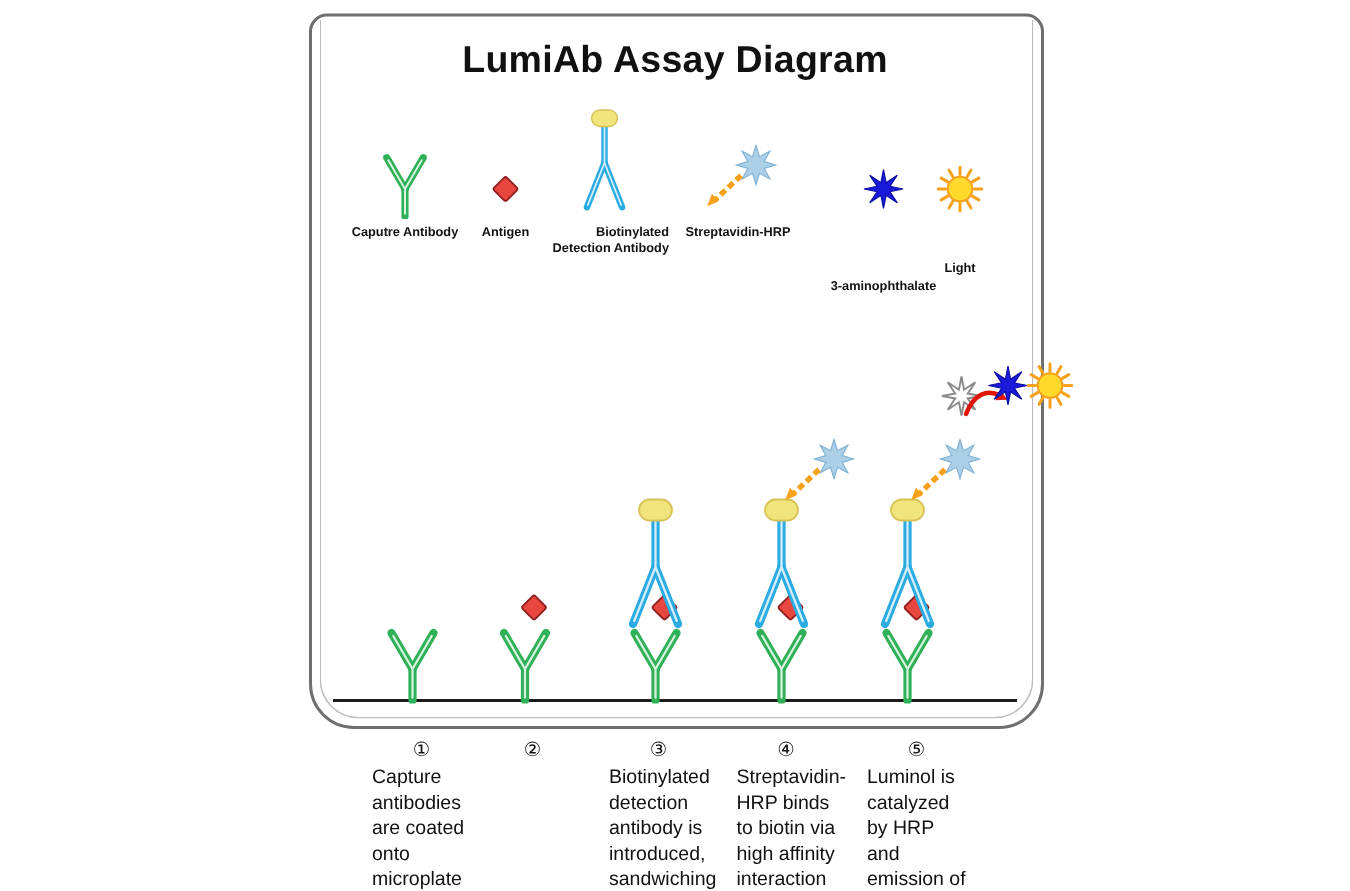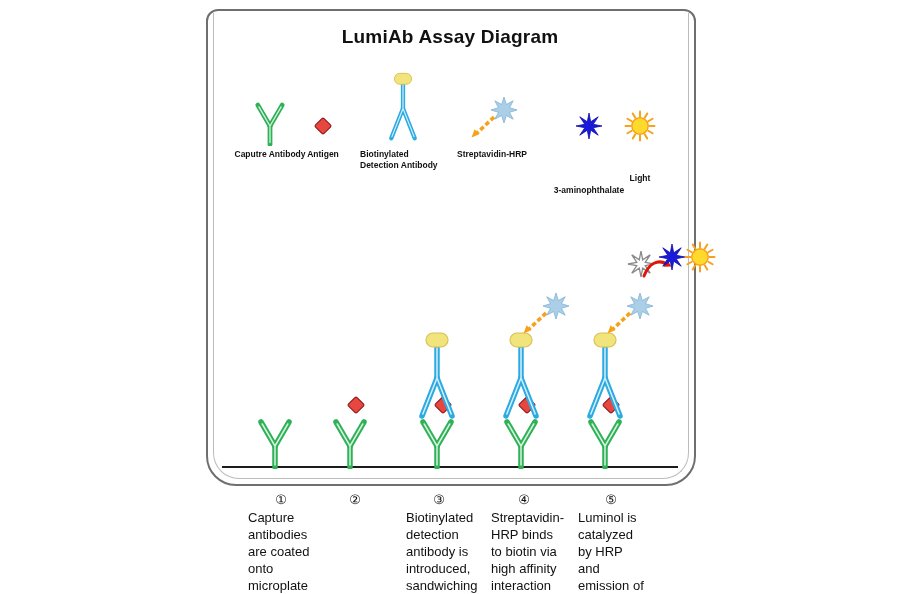--- a/index.html
+++ b/index.html
@@ -10,26 +10,26 @@
   .abs { position:absolute; }
 
   
   .well { position:absolute; left:206px; top:9px; width:490px; height:477px;
           border:2px solid #6f6f6f; border-radius:12px 12px 30px 30px; background:transparent; }
   .well-inner { position:absolute; left:5px; right:5px; top:2px; bottom:5px;
           border-left:1.5px solid #bcbcbc; border-right:1.5px solid #bcbcbc; border-bottom:1.5px solid #bcbcbc;
           border-radius:0 0 26px 26px; }
   .plate-line { position:absolute; left:14px; right:16px; bottom:16px; height:2px; background:#1c1c1c; }
 
-  .title { left:0; right:0; top:26px; text-align:center; font-size:19px; font-weight:700; letter-spacing:0.2px; }
+  .title { left:0; right:0; top:26px; text-align:center; font-size:25px; font-weight:700; letter-spacing:0.2px; }
 
   
   .legend-item { position:absolute; top:70px; display:flex; flex-direction:column; align-items:center; }
   .legend-iconbox { height:76px; display:flex; align-items:flex-end; justify-content:center; }
-  .legend-label { margin-top:3px; font-size:8.5px; font-weight:700; text-align:left; line-height:1.25; }
+  .legend-label { margin-top:3px; font-size:8.5px; font-weight:700; text-align:right; line-height:1.25; }
 
   
   .step { position:absolute; top:492px; width:66px; }
   .step-num { text-align:center; font-size:13px; margin-bottom:3px; }
   .step-text { font-size:13px; font-weight:400; line-height:1.3; text-align:left; }
 
   svg { display:block; }
 </style>
 </head>
 <body>
@@ -52,21 +52,21 @@
             <path d="M23 31 L37 7"></path>
         </g>
         <g fill="none" stroke="#d9f2e0" stroke-width="1.5" stroke-linecap="round">
           <path d="M23 50 L23 31 M23 31 L10.2 9 M23 31 L35.8 9"></path>
         </g>
       </svg>
     </div>
     <div class="legend-label">Caputre Antibody</div>
   </div>
 
-  <div class="legend-item" style="left:293px; width:60px;">
+  <div class="legend-item" style="left:307px; width:60px;">
     <div class="legend-iconbox" style="padding-bottom:8px;">
       <svg width="24" height="24" viewBox="0 0 24 24">
         <rect x="6" y="6" width="12" height="12" rx="1.5" transform="rotate(45 12 12)" fill="#e8473f" stroke="#8f1d1d" stroke-width="1.2"></rect>
       </svg>
     </div>
     <div class="legend-label">Antigen</div>
   </div>
 
   <div class="legend-item" style="left:360px; width:86px;">
     <div class="legend-iconbox">

